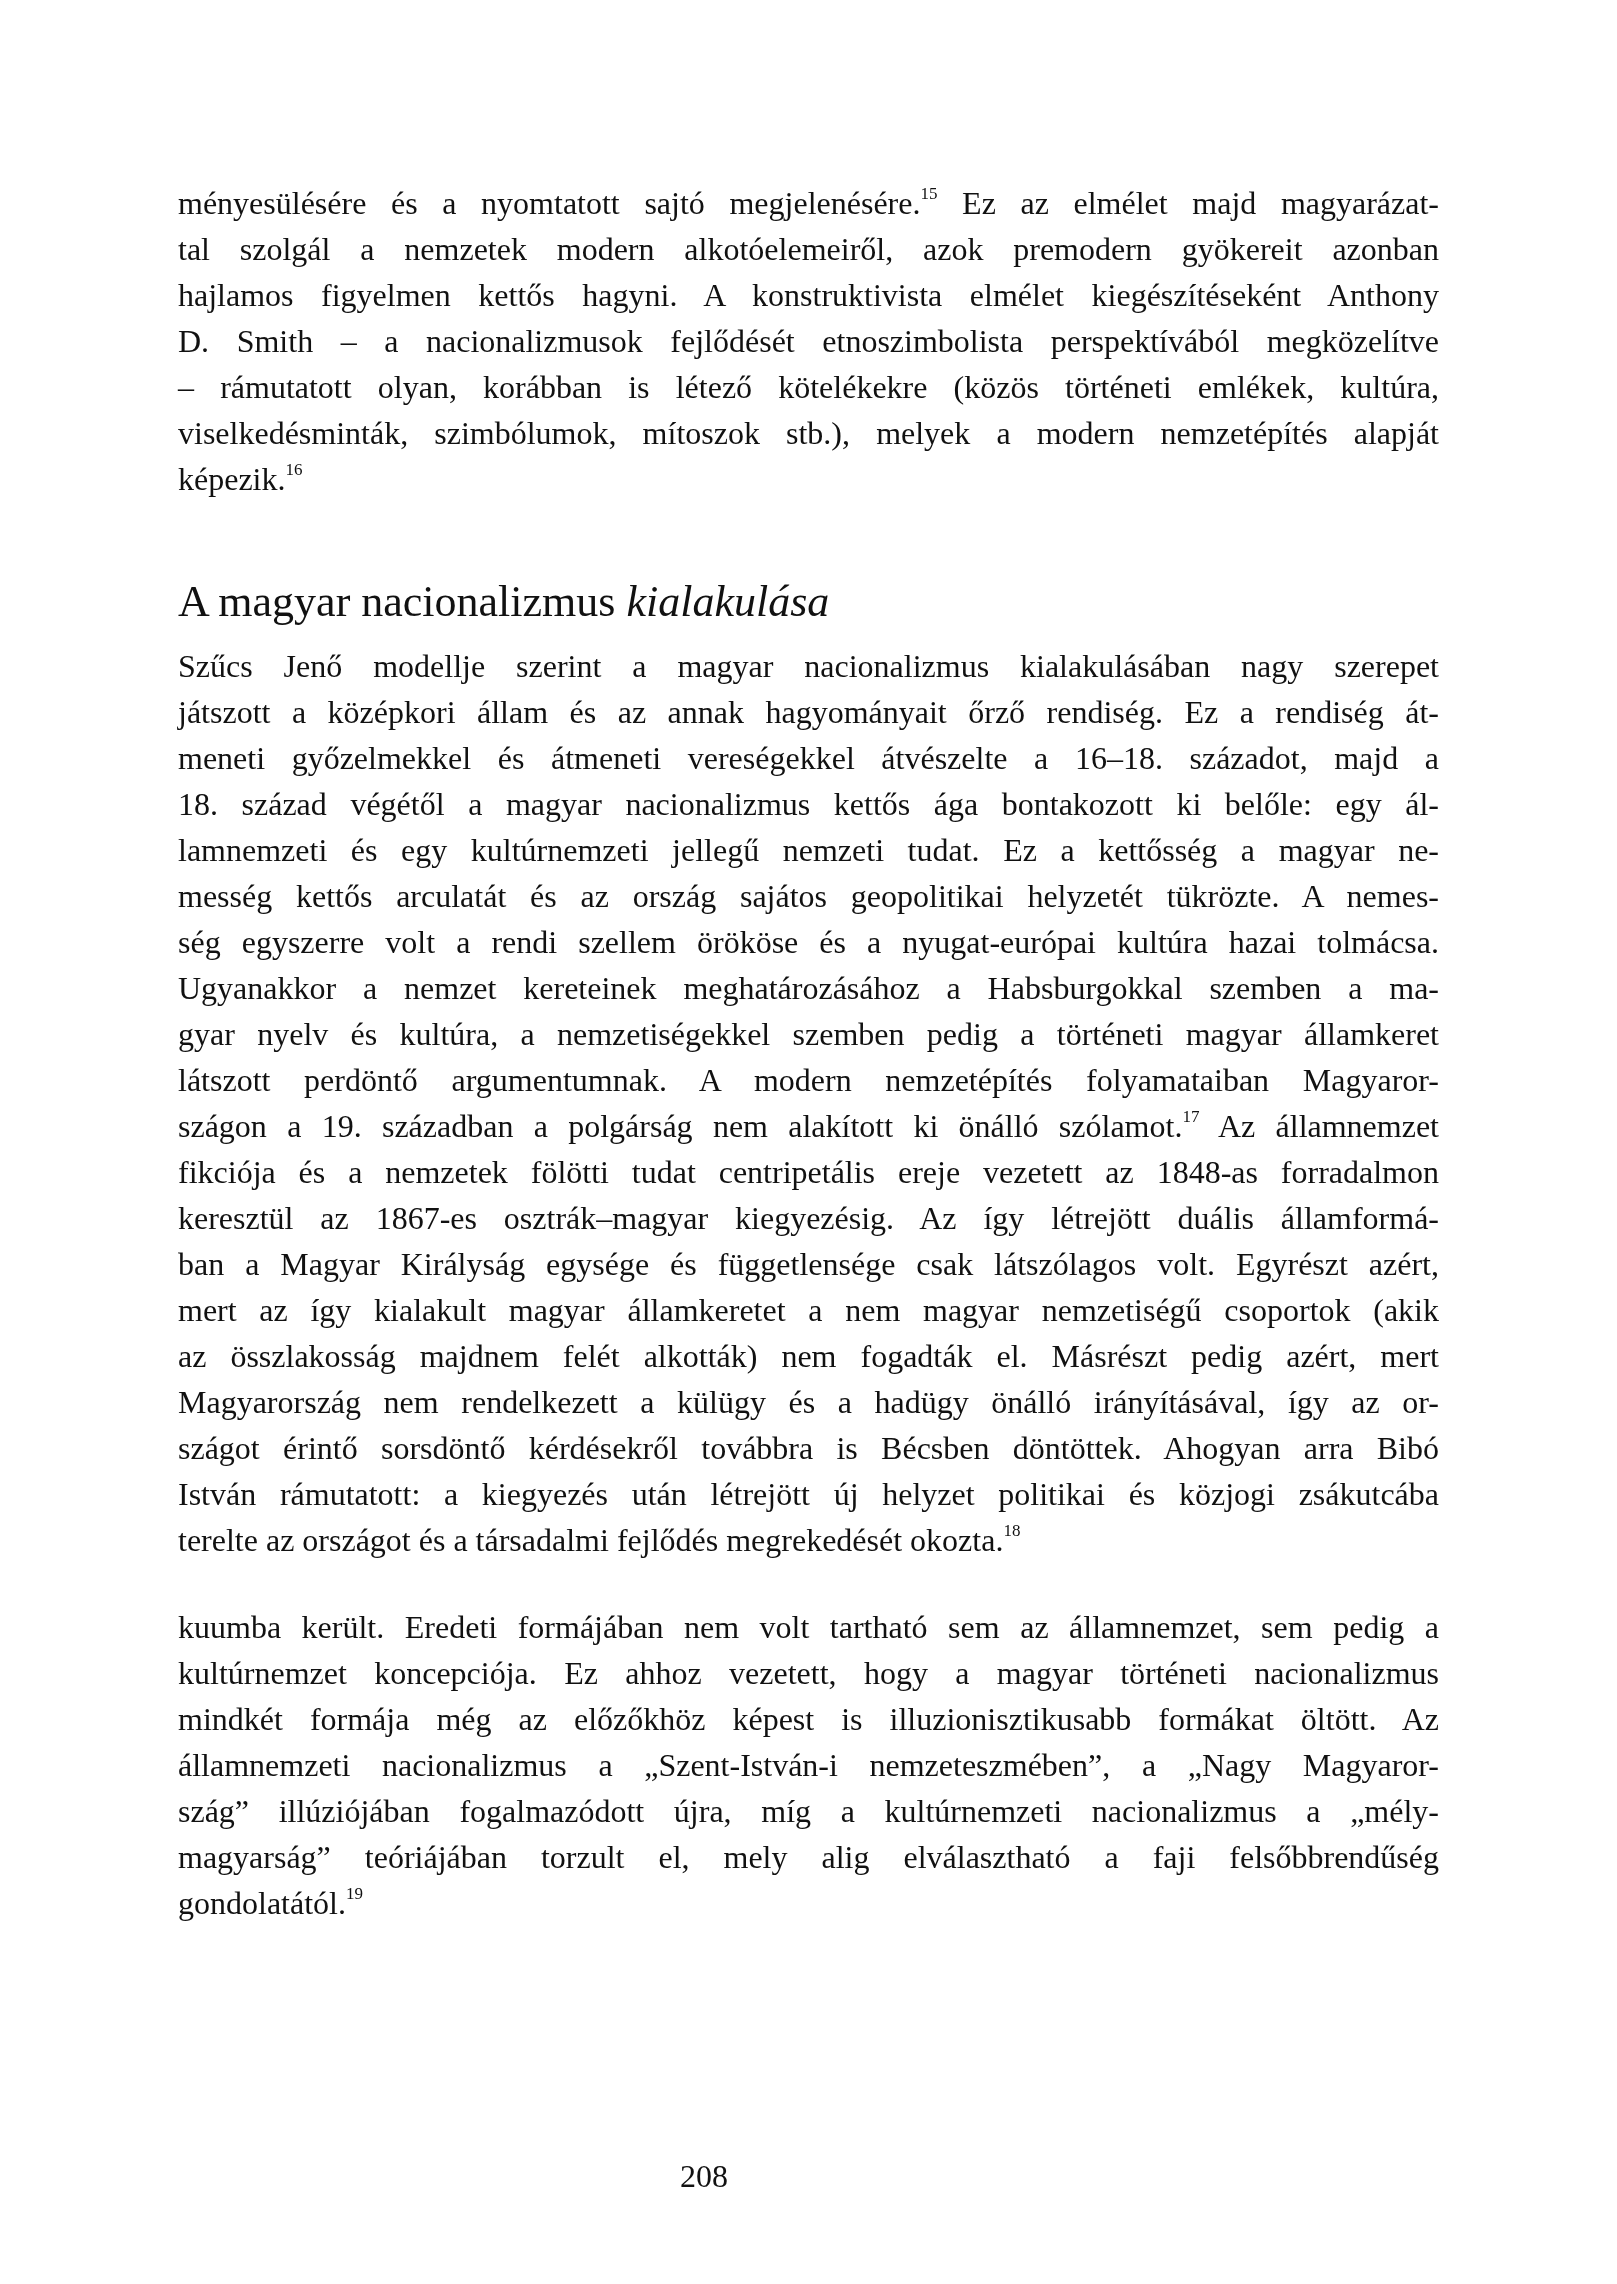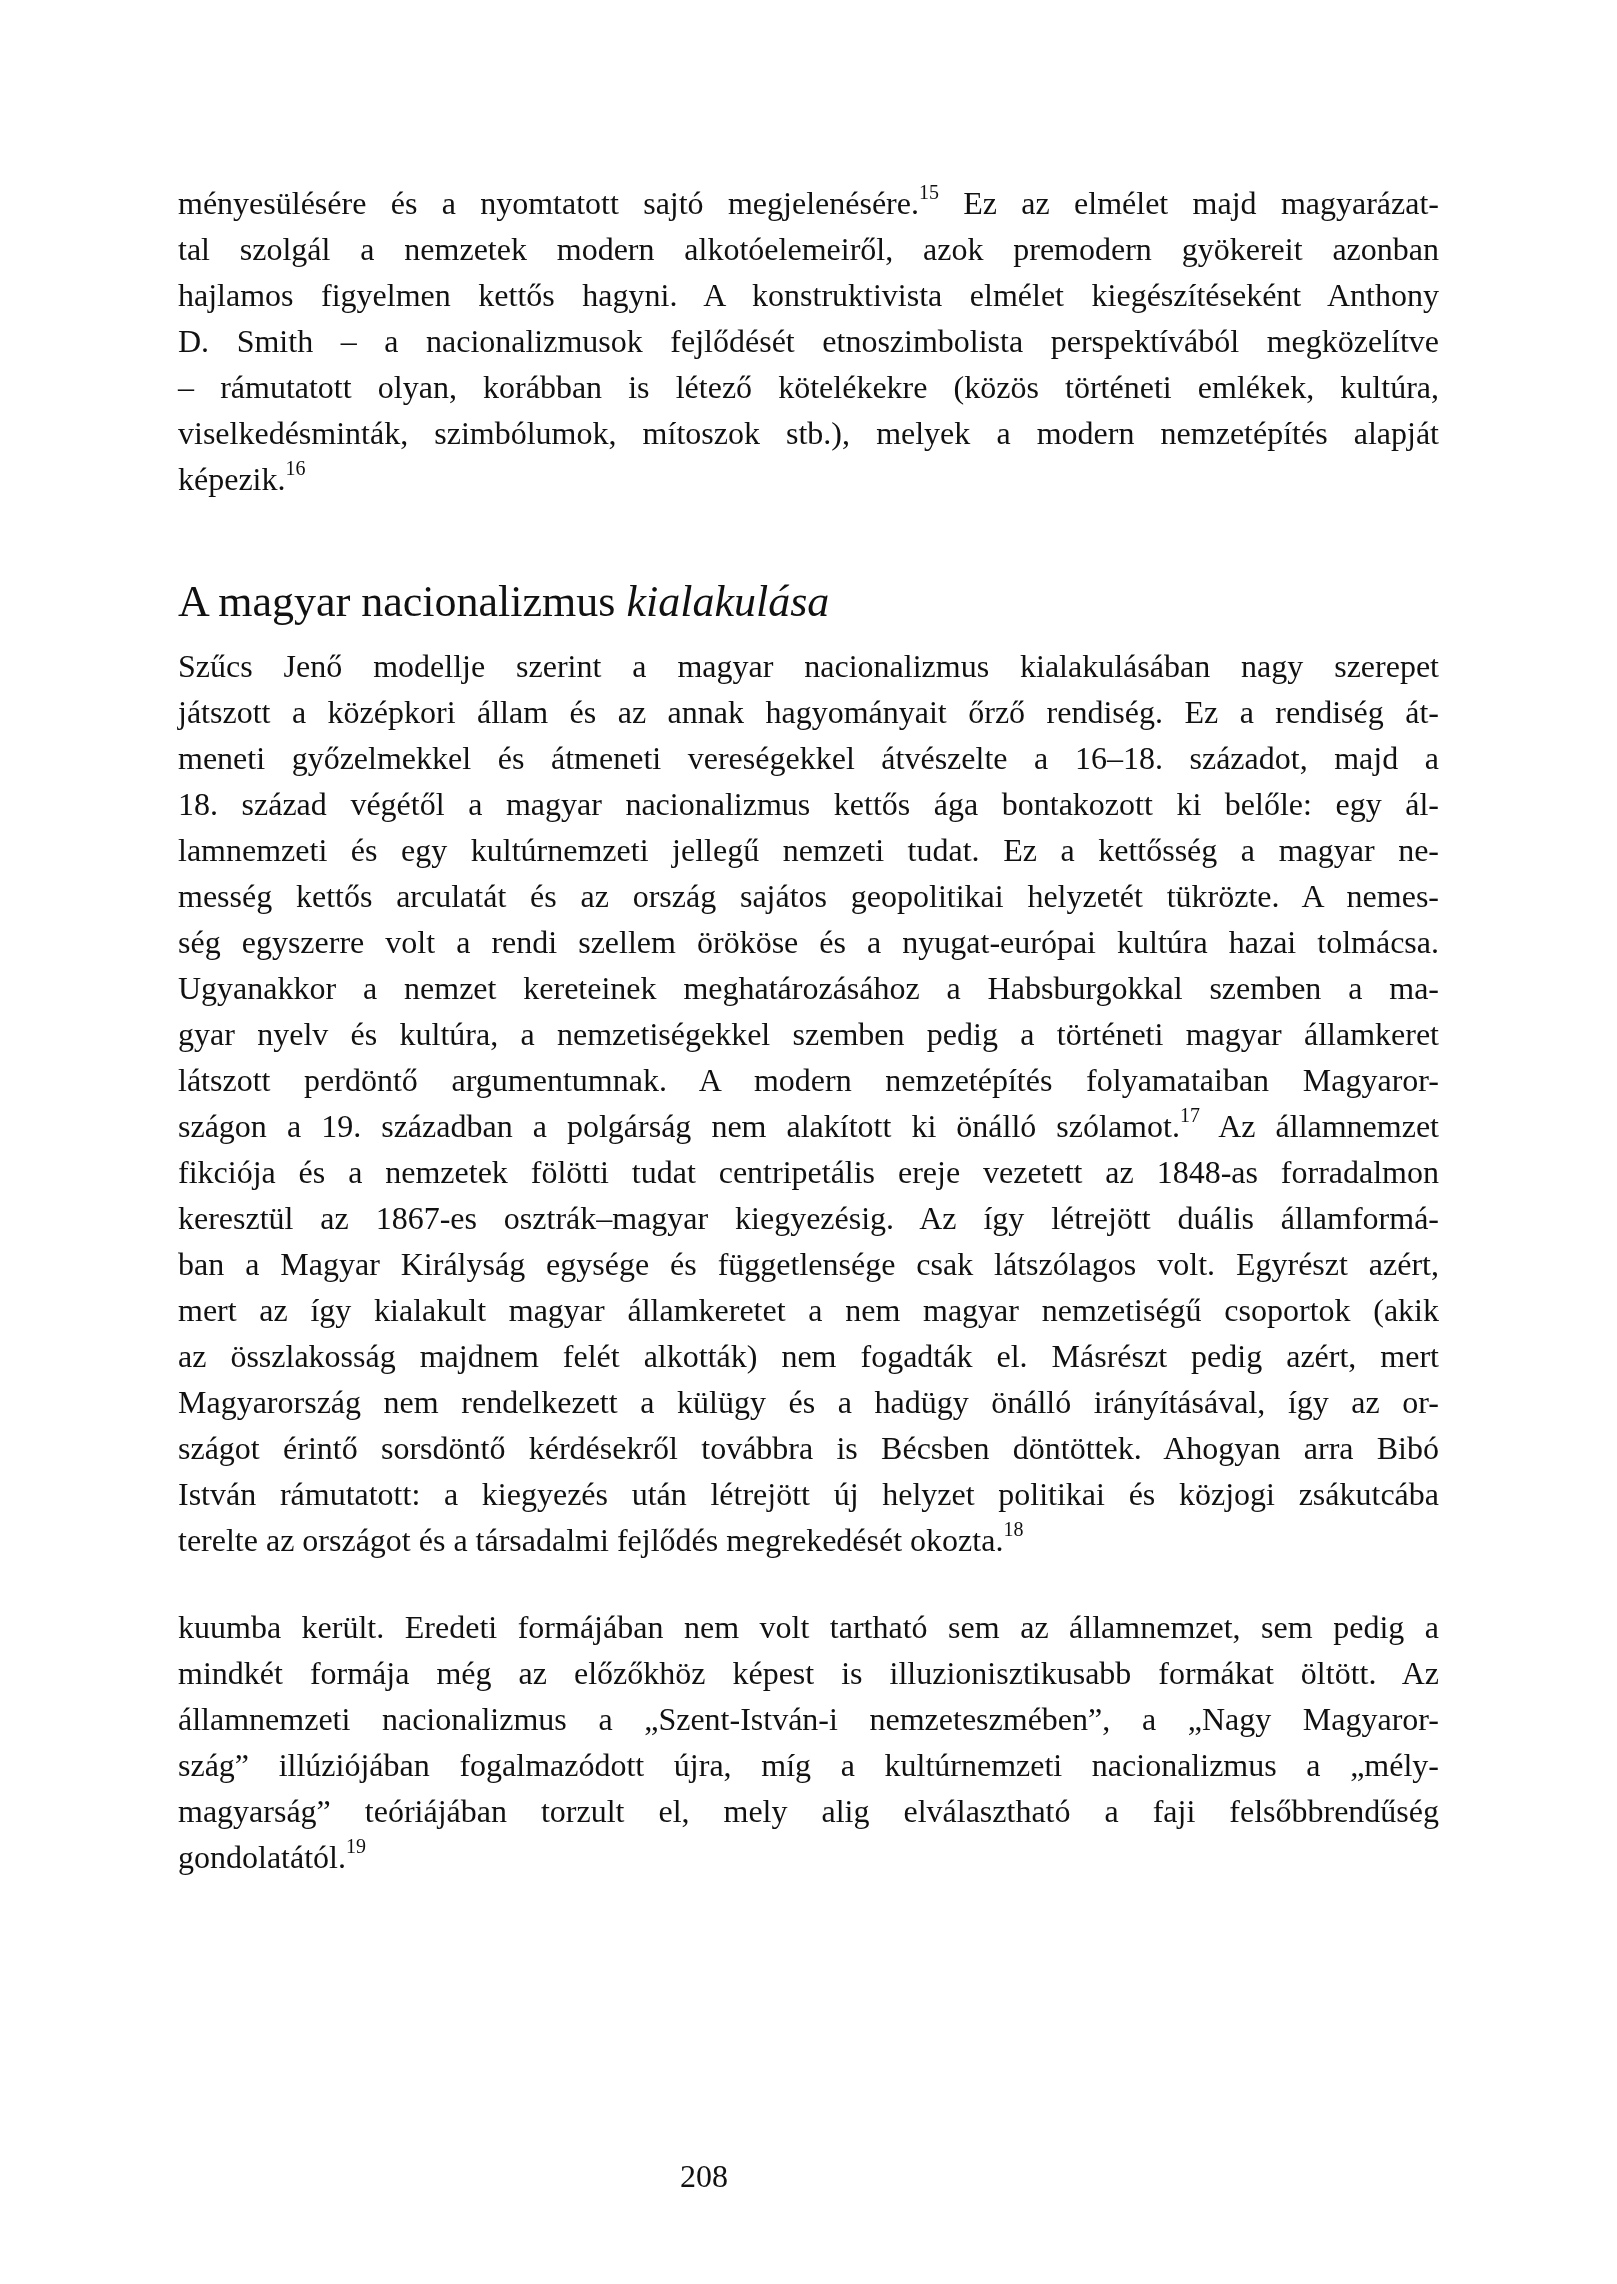--- a/index.html
+++ b/index.html
@@ -3,21 +3,21 @@
 <meta charset="utf-8">
 <style>
   html, body { margin: 0; padding: 0; background: #ffffff; }
   body { width: 1617px; height: 2284px; position: relative; overflow: hidden;
          font-family: "Liberation Serif", "DejaVu Serif", serif; color: #111111; }
   .page { position: absolute; left: 178px; top: 0; width: 1261px; }
   .block { position: absolute; left: 0; width: 1261px; }
   .line { display: block; height: 46px; line-height: 46px; font-size: 32px;
           text-align: justify; text-align-last: justify; white-space: nowrap; overflow: visible; }
   .line.last { text-align-last: left; }
-  sup { font-size: 20px; line-height: 0; position: relative; top: -3px; vertical-align: super; }
+  sup { font-size: 17px; line-height: 0; position: relative; top: -3px; vertical-align: super; }
   .heading { position: absolute; left: 0; font-size: 44px; line-height: 46px; white-space: nowrap; }
   .heading .it { font-style: italic; }
   .pagenum { position: absolute; left: 0; width: 1408px; text-align: center; top: 2153px;
              font-size: 32px; line-height: 46px; }
   #p1 { top: 180px; }
   #h1 { top: 579px; }
   #p2 { top: 643px; }
   #p3 { top: 1604px; }
 </style>
 </head>
@@ -55,20 +55,21 @@
     <div class="line" style="white-space: nowrap; word-spacing: 0px;">mert az így kialakult magyar államkeretet a nem magyar nemzetiségű csoportok (akik</div>
     <div class="line" style="white-space: nowrap; word-spacing: 0px;">az összlakosság majdnem felét alkották) nem fogadták el. Másrészt pedig azért, mert</div>
     <div class="line" style="white-space: nowrap; word-spacing: 0px;">Magyarország nem rendelkezett a külügy és a hadügy önálló irányításával, így az or-</div>
     <div class="line" style="white-space: nowrap; word-spacing: 0px;">szágot érintő sorsdöntő kérdésekről továbbra is Bécsben döntöttek. Ahogyan arra Bibó</div>
     <div class="line" style="white-space: nowrap; word-spacing: 0px;">István rámutatott: a kiegyezés után létrejött új helyzet politikai és közjogi zsákutcába</div>
     <div class="line last"><span>terelte az országot és a társadalmi fejlődés megrekedését okozta.</span><sup>18</sup></div>
   </div>
 
   <div class="block" id="p3">
     <div class="line" style="white-space: nowrap; word-spacing: 0px;">kuumba került. Eredeti formájában nem volt tartható sem az államnemzet, sem pedig a</div>
+    <div class="line" style="white-space: nowrap; word-spacing: 0px;">kultúrnemzet koncepciója. Ez ahhoz vezetett, hogy a magyar történeti nacionalizmus</div>
     <div class="line" style="white-space: nowrap; word-spacing: 0px;">mindkét formája még az előzőkhöz képest is illuzionisztikusabb formákat öltött. Az</div>
     <div class="line" style="white-space: nowrap; word-spacing: 0px;">államnemzeti nacionalizmus a „Szent-István-i nemzeteszmében”, a „Nagy Magyaror-</div>
     <div class="line" style="white-space: nowrap; word-spacing: 0px;">szág” illúziójában fogalmazódott újra, míg a kultúrnemzeti nacionalizmus a „mély-</div>
     <div class="line" style="white-space: nowrap; word-spacing: 0px;">magyarság” teóriájában torzult el, mely alig elválasztható a faji felsőbbrendűség</div>
     <div class="line last"><span>gondolatától.</span><sup>19</sup></div>
   </div>
 
 </div>
 
 <div class="pagenum">208</div>

